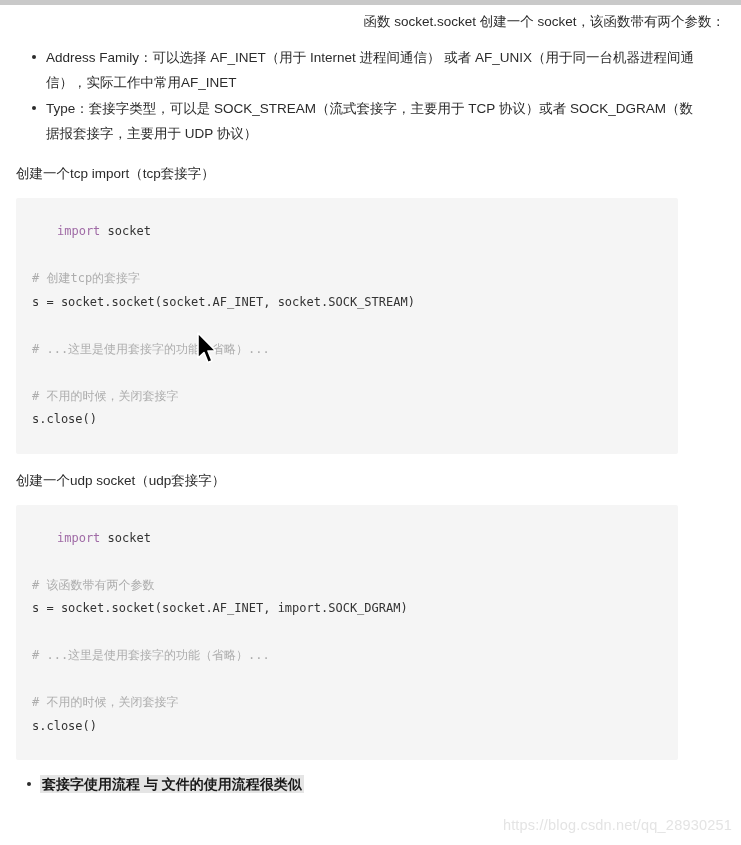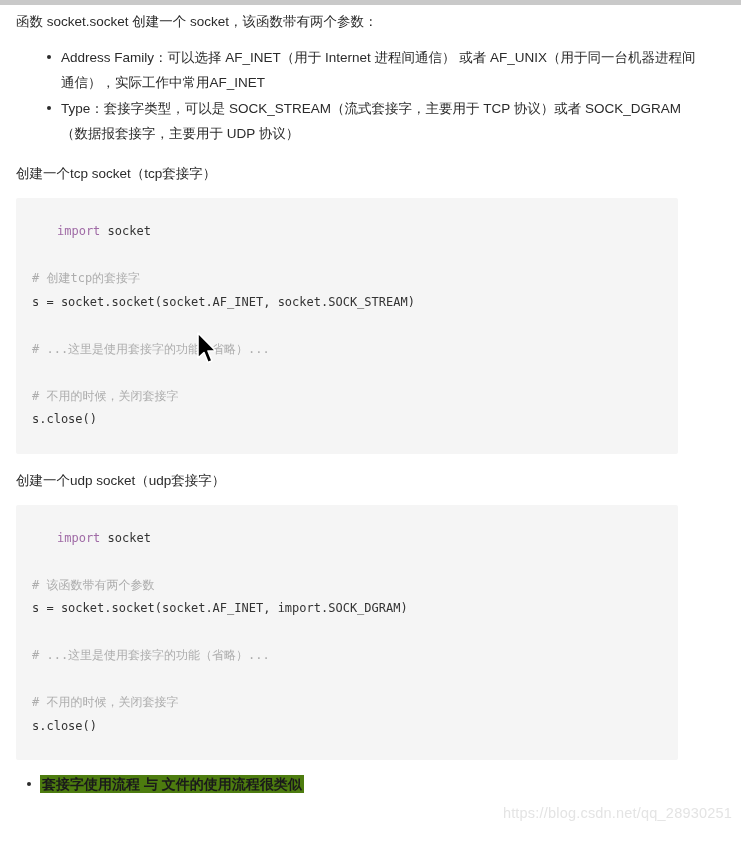--- a/index.html
+++ b/index.html
@@ -33,25 +33,26 @@
     padding: 0;
     box-sizing: border-box;
   }
 
   .intro {
     margin: 0;
     padding: 6px 16px 0 16px;
     font-size: 13.5px;
     line-height: 22px;
     color: #2b2b2b;
+    text-align: right;
   }
 
   ul.bullets {
     margin: 12px 0 0 0;
-    padding-left: 61px;
+    padding-left: 46px;
     list-style: none;
   }
   ul.bullets > li {
     position: relative;
     font-size: 13.5px;
     line-height: 25px;
     color: #2b2b2b;
     margin-bottom: 1px;
     padding-right: 42px;
   }
@@ -114,30 +115,30 @@
   ul.note-list > li::before {
     content: "";
     position: absolute;
     left: -13px;
     top: 8px;
     width: 4px; height: 4px;
     border-radius: 50%;
     background: #2b2b2b;
   }
   .hl {
-    background: #4d7c0f;
+    background: #e5e5e5;
     font-weight: bold;
     color: #1a1a1a;
     padding: 1px 2px;
   }
 
   .watermark {
     position: absolute;
     right: 9px;
-    bottom: 24px;
+    bottom: 12px;
     font-size: 14.5px;
     color: #e4e4e4;
     letter-spacing: 0.2px;
     white-space: nowrap;
     user-select: none;
   }
 
   .cursor {
     position: absolute;
     left: 196px;
@@ -154,21 +155,21 @@
 
 <div class="page">
 
   <p class="intro">函数 socket.socket 创建一个 socket，该函数带有两个参数：</p>
 
   <ul class="bullets">
     <li>Address Family：可以选择 AF_INET（用于 Internet 进程间通信） 或者 AF_UNIX（用于同一台机器进程间通信），实际工作中常用AF_INET</li>
     <li>Type：套接字类型，可以是 SOCK_STREAM（流式套接字，主要用于 TCP 协议）或者 SOCK_DGRAM（数据报套接字，主要用于 UDP 协议）</li>
   </ul>
 
-  <p class="sec-label">创建一个tcp socket（tcp套接字）</p>
+  <p class="sec-label">创建一个tcp import（tcp套接字）</p>
 
   <pre class="code"><span class="kw">import</span><span> socket</span>
 <span class="blank"></span><span class="cm"># 创建tcp的套接字</span>
 <span>s = socket.socket(socket.AF_INET, socket.SOCK_STREAM)</span>
 <span class="blank"></span><span class="cm"># ...这里是使用套接字的功能（省略）...</span>
 <span class="blank"></span><span class="cm"># 不用的时候，关闭套接字</span>
 <span>s.close()</span></pre>
 
   <p class="sec-label">创建一个udp socket（udp套接字）</p>
 

